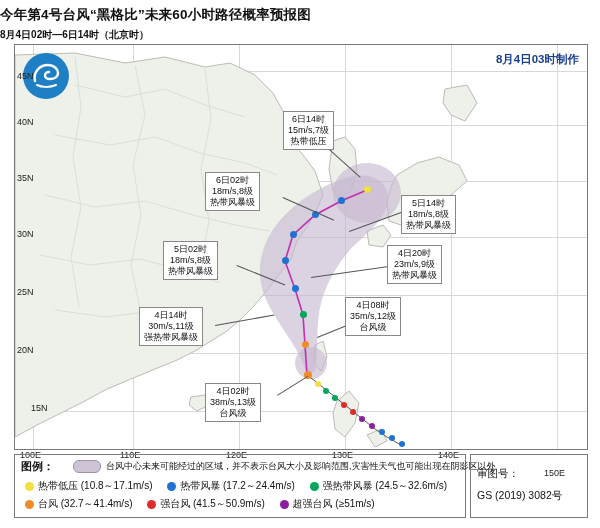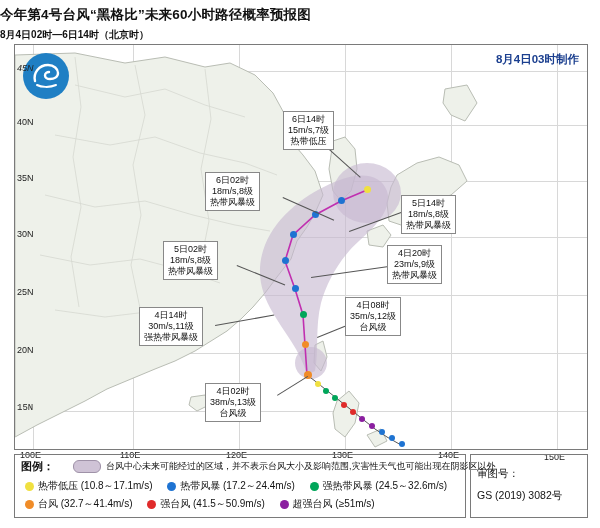--- a/index.html
+++ b/index.html
@@ -233,35 +233,35 @@
       <path d="M6,22 C4,14 10,6 19,6 C25,6 29,10 29,14 C29,18 25,20 21,20
                C18,20 16,18.5 16,16.5 C16,14.5 18,13 20,13" fill="none" stroke="#ffffff" stroke-width="2.4" stroke-linecap="round"></path>
       <path d="M8,26 C12,28 20,29 27,26" fill="none" stroke="#ffffff" stroke-width="2" stroke-linecap="round"></path>
     </svg>
   </div>
 
   <div class="agency">
     <div>8月4日03时制作</div>
   </div>
 
-  <div class="axis-label" style="left:2px;top:18px;font-style:italic;">45N</div>
+  <div class="axis-label" style="left:2px;top:26px;">45N</div>
   <div class="axis-label" style="left:2px;top:72px;">40N</div>
   <div class="axis-label" style="left:2px;top:128px;">35N</div>
   <div class="axis-label" style="left:2px;top:184px;">30N</div>
   <div class="axis-label" style="left:2px;top:242px;">25N</div>
   <div class="axis-label" style="left:2px;top:300px;">20N</div>
-  <div class="axis-label" style="left:2px;top:358px;font-family:Liberation Mono, monospace;">15N</div>
+  <div class="axis-label" style="left:16px;top:358px;">15N</div>
 </div>
 
 <div class="axis-label" style="left:20px;top:450px;">100E</div>
 <div class="axis-label" style="left:120px;top:450px;">110E</div>
 <div class="axis-label" style="left:226px;top:450px;">120E</div>
 <div class="axis-label" style="left:332px;top:450px;">130E</div>
 <div class="axis-label" style="left:438px;top:450px;">140E</div>
-<div class="axis-label" style="left:544px;top:452px;">150E</div>
+<div class="axis-label" style="left:544px;top:468px;">150E</div>
 
 <div class="legend">
   <div class="legend-title">图例：</div>
 
   <div class="legend-row" style="top:5px;">
     <span class="prob-swatch"></span><span style="font-size:9px;">台风中心未来可能经过的区域，并不表示台风大小及影响范围,灾害性天气也可能出现在阴影区以外</span>
   </div>
 
   <div class="legend-row" style="top:24px;left:10px;">
     <span class="legend-item">

